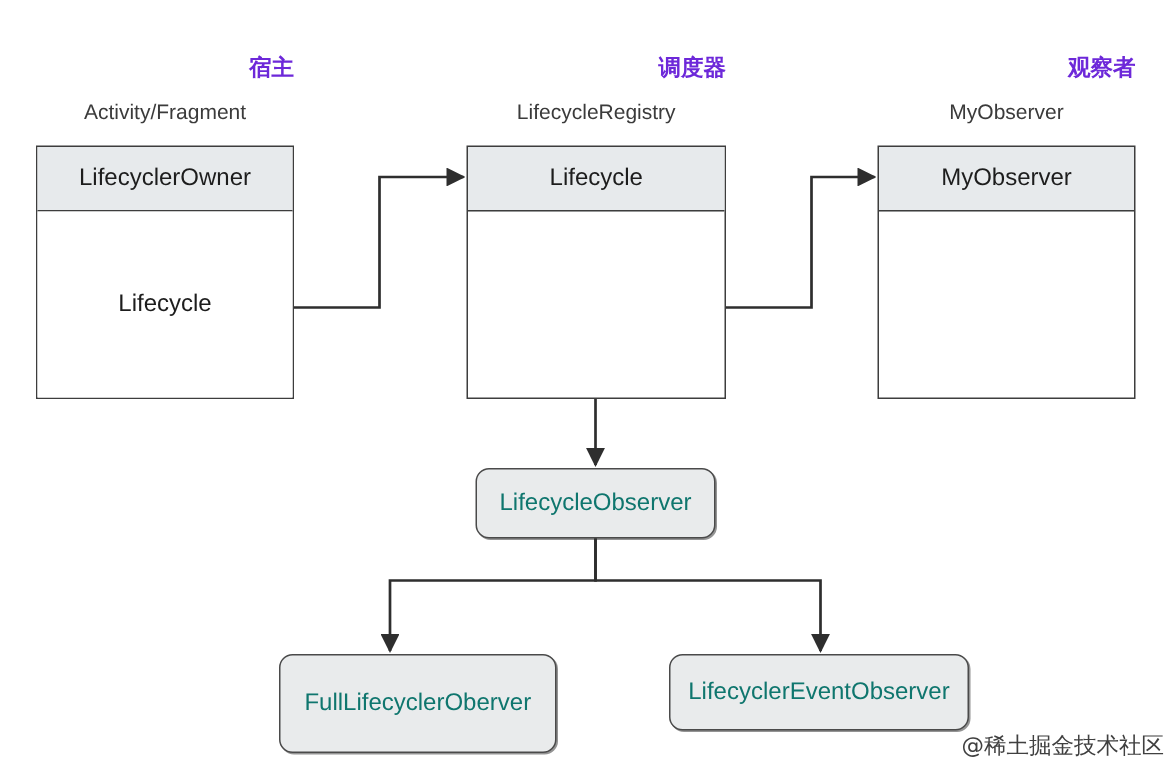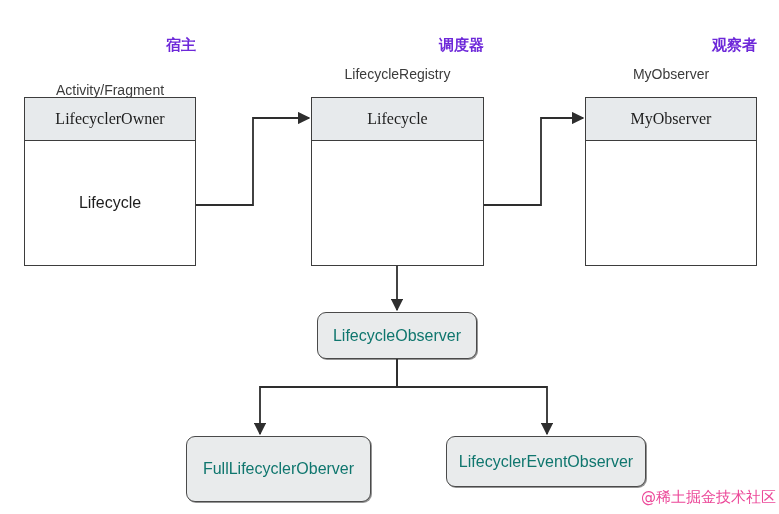--- a/index.html
+++ b/index.html
@@ -41,21 +41,20 @@
   .uml-head {
     box-sizing: border-box;
     height: 43px;
     background: #e7eaec;
     border-bottom: 1.8px solid #3d3d3d;
     display: flex;
     align-items: center;
     justify-content: center;
     font-size: 16px;
     color: #1d1d1d;
-    font-family: Liberation Serif, serif;
   }
   .uml-body {
     box-sizing: border-box;
     height: calc(100% - 43px);
     display: flex;
     align-items: center;
     justify-content: center;
     font-size: 16px;
     color: #1d1d1d;
     background: #ffffff;
@@ -78,32 +77,32 @@
     position: absolute;
     left: 0;
     top: 0;
     width: 779px;
     height: 514px;
     pointer-events: none;
   }
   .watermark {
     position: absolute;
     font-size: 15px;
-    color: #ec4899;
+    color: #404040;
     white-space: nowrap;
     font-family: "DejaVu Sans", sans-serif;
   }
 </style>
 </head>
 <body>
 
 <div id="canvas">
 
   <div class="col-title" style="left:24px;  top:36px;  width:172px;">宿主</div>
-  <div class="col-sub" style="left:14px;  top:82px;  width:192px;">Activity/Fragment</div>
+  <div class="col-sub" style="left:14px;  top:66px;  width:192px;">Activity/Fragment</div>
 
   <div class="col-title" style="left:311px; top:36px;  width:173px;">调度器</div>
   <div class="col-sub" style="left:301px; top:66px;  width:193px;">LifecycleRegistry</div>
 
   <div class="col-title" style="left:585px; top:36px;  width:172px;">观察者</div>
   <div class="col-sub" style="left:575px; top:66px;  width:192px;">MyObserver</div>
 
   <div class="uml-box" style="left:24px; top:97px; width:172px; height:169px;">
     <div class="uml-head">LifecyclerOwner</div>
     <div class="uml-body">Lifecycle</div>

